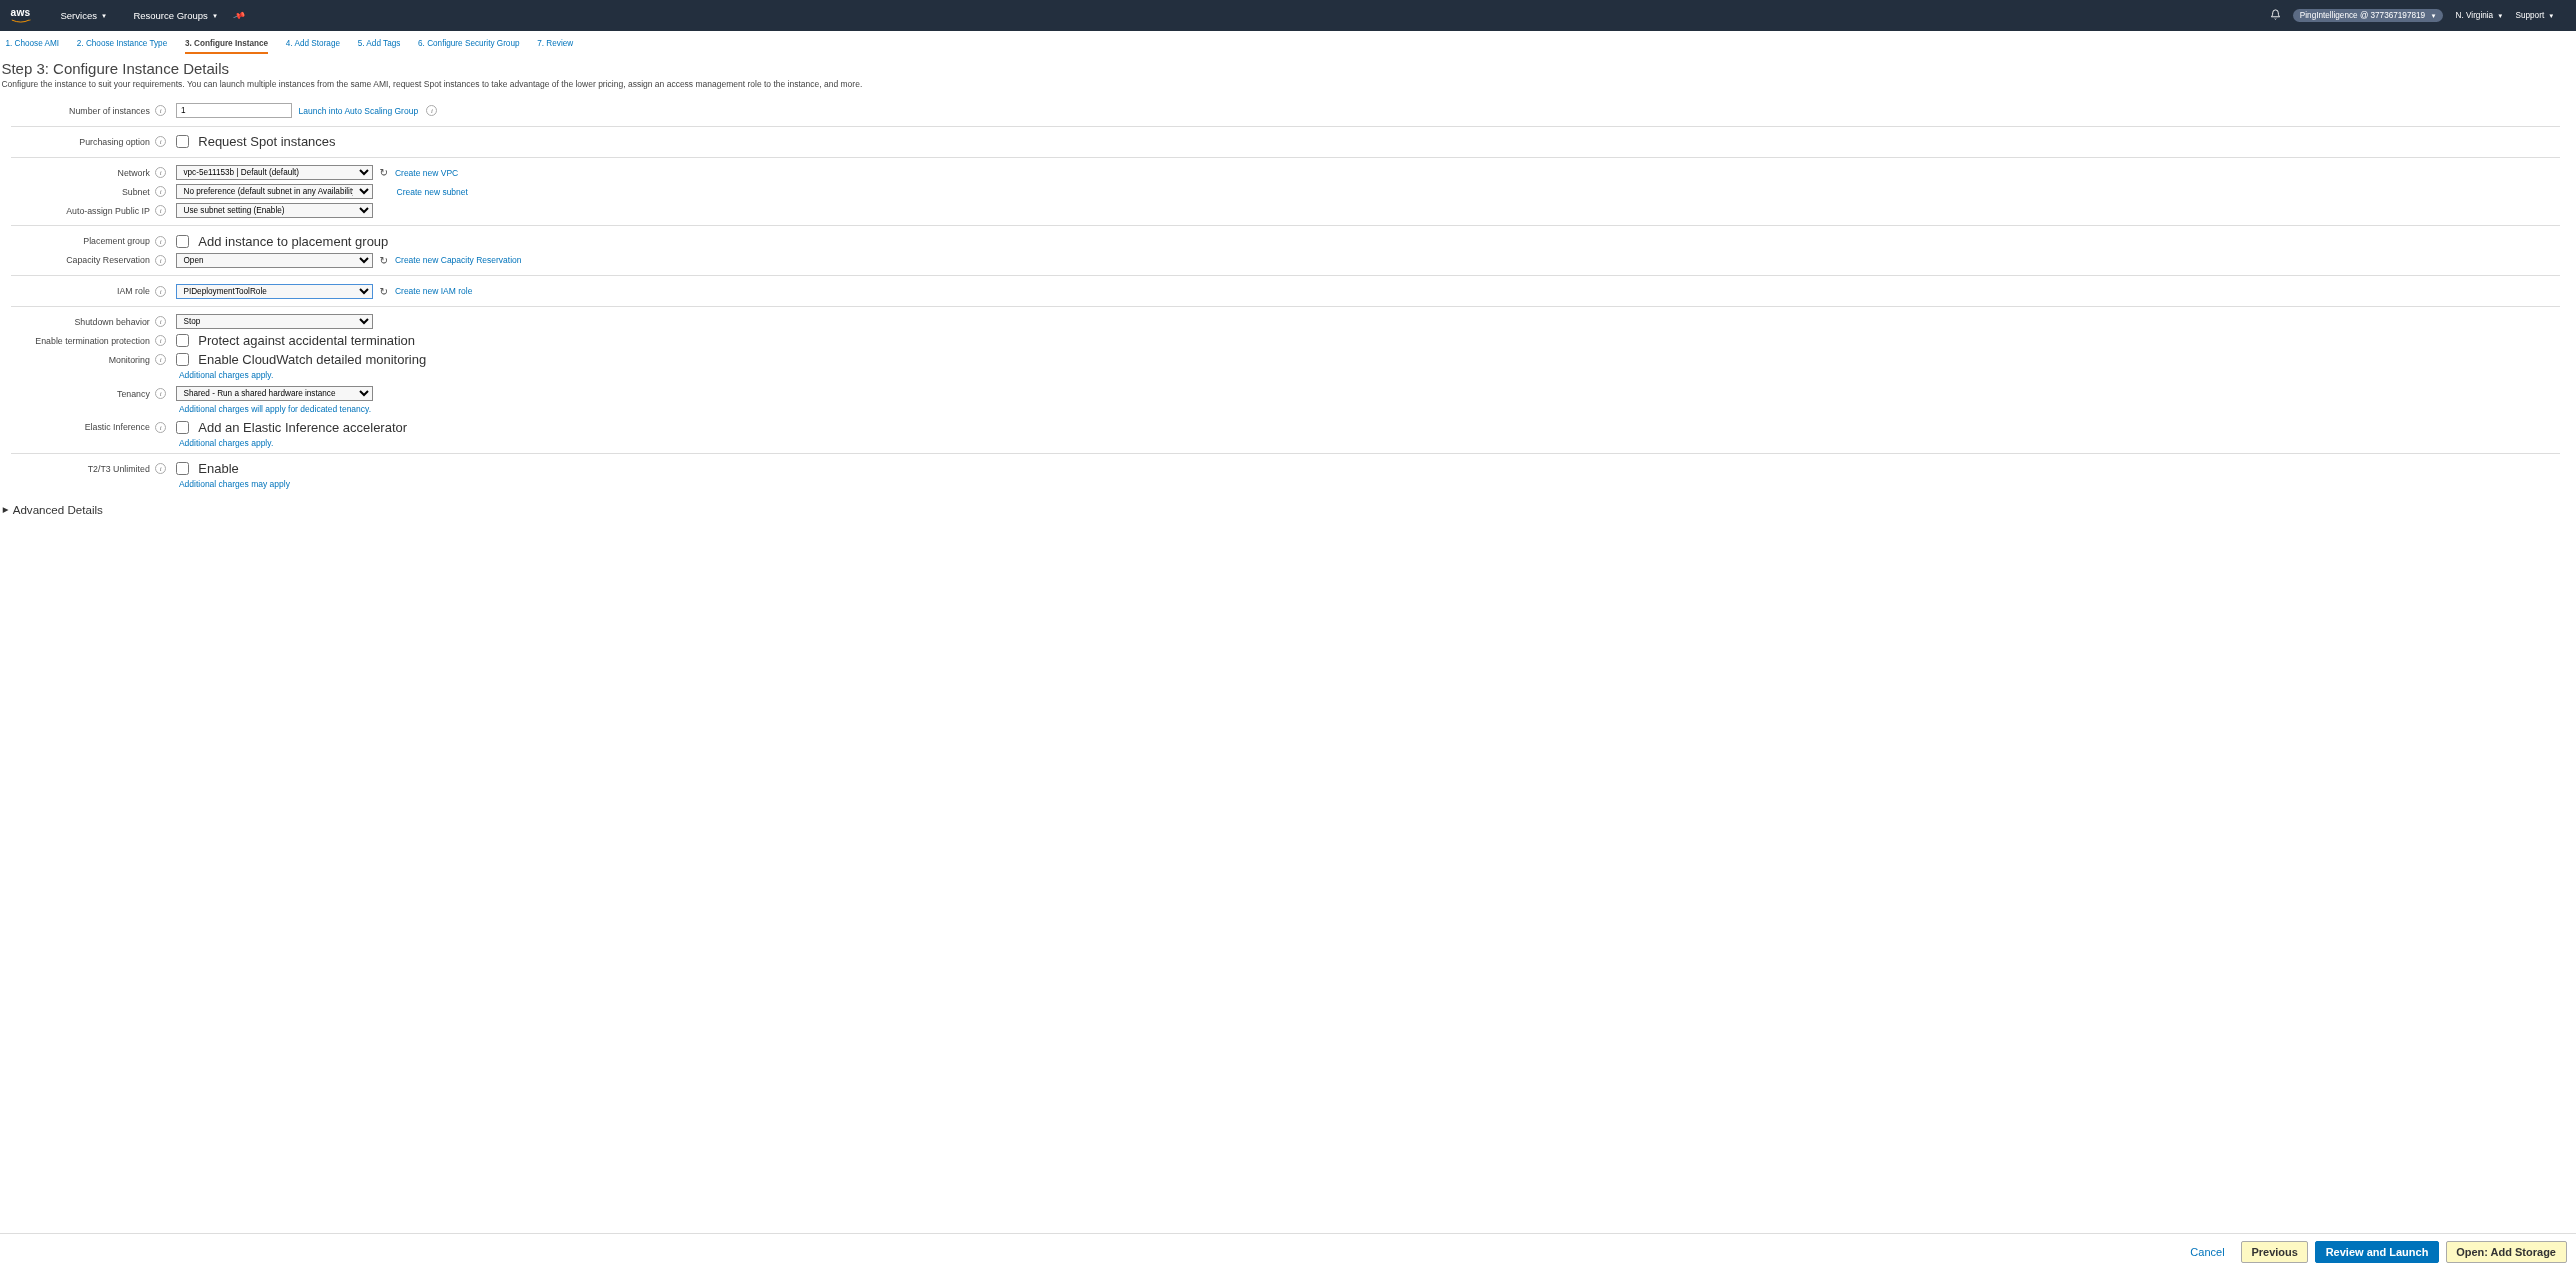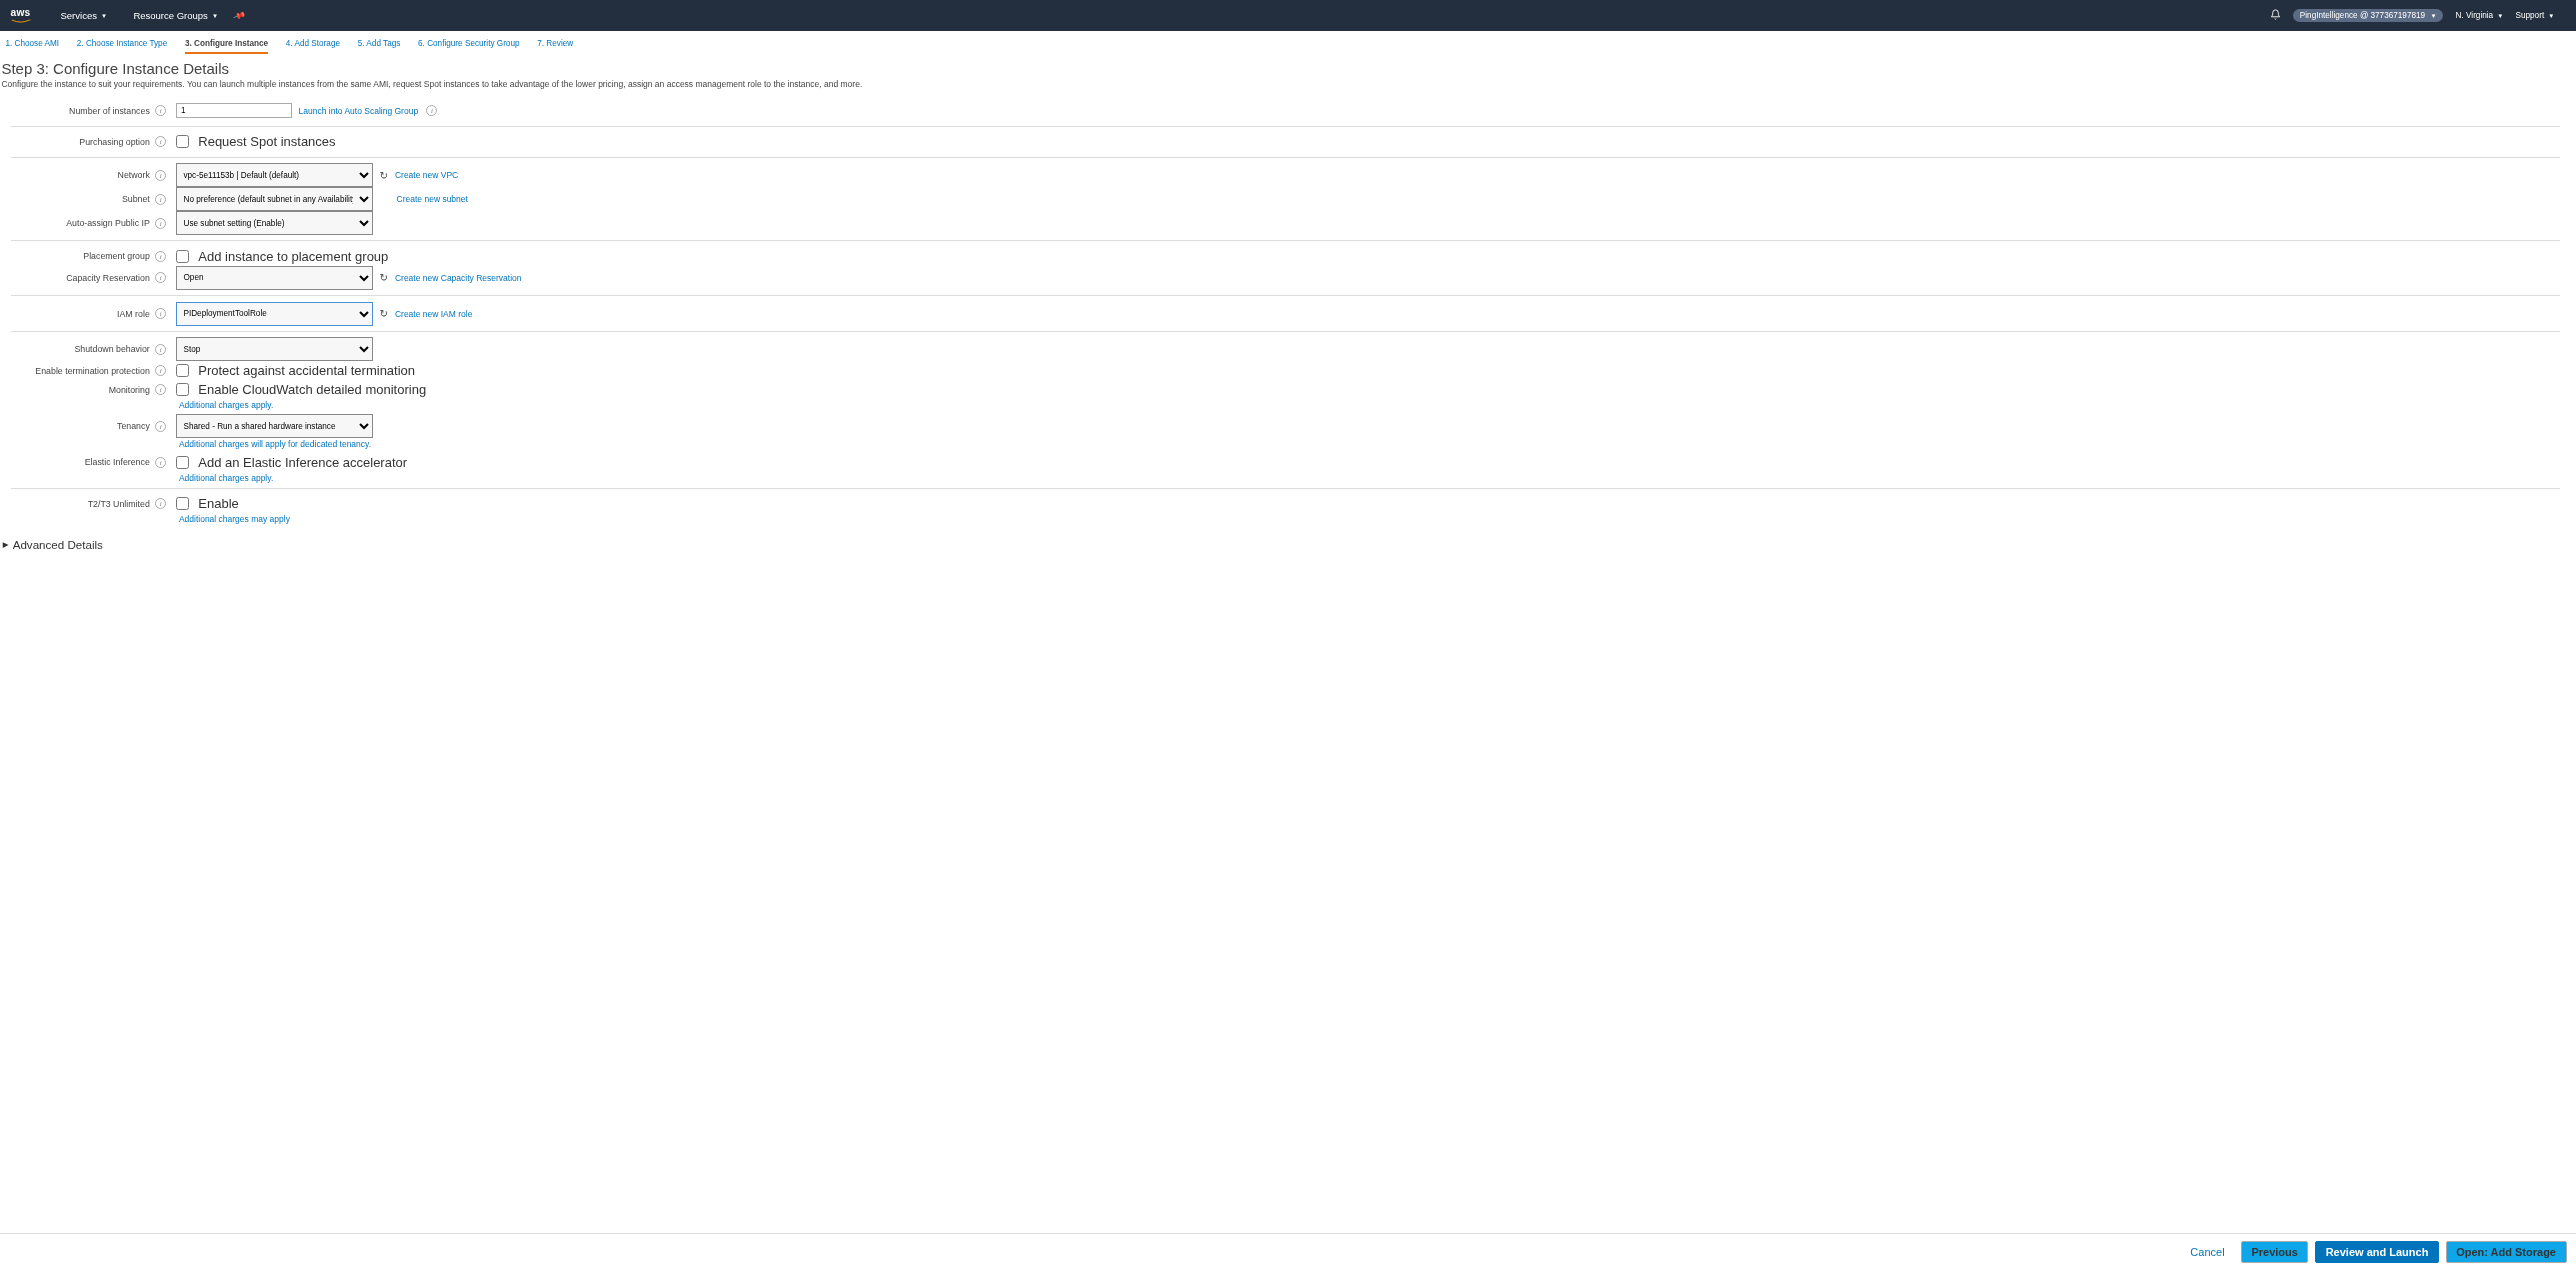--- a/index.html
+++ b/index.html
@@ -32,37 +32,37 @@
 
   
   .section { border-top: 0.7px solid #ddd; padding: 5.4px 0; margin-left: 9.5px; margin-right: 9.5px; }
   .section.noborder { border-top: none; }
   .form-row { display: flex; align-items: center; min-height: 19px; }
   .form-row + .form-row { margin-top: 0; }
   .form-label { width: 143px; text-align: right; font-size: 8.8px; color: #444; padding-right: 4.1px; }
   .info-icon { width: 11px; height: 11px; border: 0.7px solid #aaa; border-radius: 50%; display: inline-flex; align-items: center; justify-content: center; font-size: 6.8px; font-style: italic; font-family: Georgia, serif; color: #777; margin: 0 9.5px 0 1.4px; flex-shrink: 0; cursor: help; }
   .form-control-wrap { display: flex; align-items: center; gap: 6.8px; }
   input[type=text].num-input { width: 116px; height: 15px; border: 0.7px solid #aaa; padding: 0 4.1px; font-size: 8.2px; background: #fff; }
-  select.sel { height: 24px; border: 0.7px solid #888; background: #f7f7f7; font-size: 8.2px; padding: 0 2.7px; width: 197px; }
+  select.sel { height: 15px; border: 0.7px solid #888; background: #f7f7f7; font-size: 8.2px; padding: 0 2.7px; width: 197px; }
   select.sel.highlighted { border: 1.4px solid #4a90d9; outline: none; }
   .link { color: #0073bb; font-size: 8.5px; cursor: pointer; }
   .refresh-icon { cursor: pointer; color: #555; font-size: 10.2px; }
   input[type=checkbox] { margin-right: 2.7px; }
   .checkbox-label { font-size: 13px; }
   .sub-note { font-size: 8.5px; color: #0073bb; margin-left: 168px; margin-top: 0.7px; cursor: pointer; }
 
   
   .adv-details { font-size: 11.6px; display: flex; align-items: center; gap: 4.1px; cursor: pointer; padding: 4.1px 1.4px; margin-top: 4.1px; }
   .adv-caret { font-size: 7.5px; }
 
   
   .footer { position: fixed; bottom: 0; left: 0; right: 0; border-top: 0.7px solid #ddd; background: #fff; padding: 6.8px 9.5px; display: flex; justify-content: flex-end; align-items: center; gap: 6.8px; }
   .btn { font-size: 11px; padding: 4.1px 9.5px; border-radius: 2px; cursor: pointer; }
   .btn-link { background: none; border: none; color: #0073bb; }
-  .btn-default { background: #0ea5e9; border: 0.7px solid #aaa; color: #333; font-weight: 600; }
+  .btn-default { background: #fef9c3; border: 0.7px solid #aaa; color: #333; font-weight: 600; }
   .btn-primary { background: #0073bb; border: 0.7px solid #0073bb; color: #fff; font-weight: 600; }
 </style>
 </head>
 <body>
 
 <div class="topnav">
   <div class="aws-logo">
     <span class="aws-logo-text">aws</span>
     <svg class="aws-swoosh" viewBox="0 0 40 8">
       <path d="M2 2 Q20 10 36 2" stroke="#ff9900" stroke-width="1.8" fill="none"></path>

